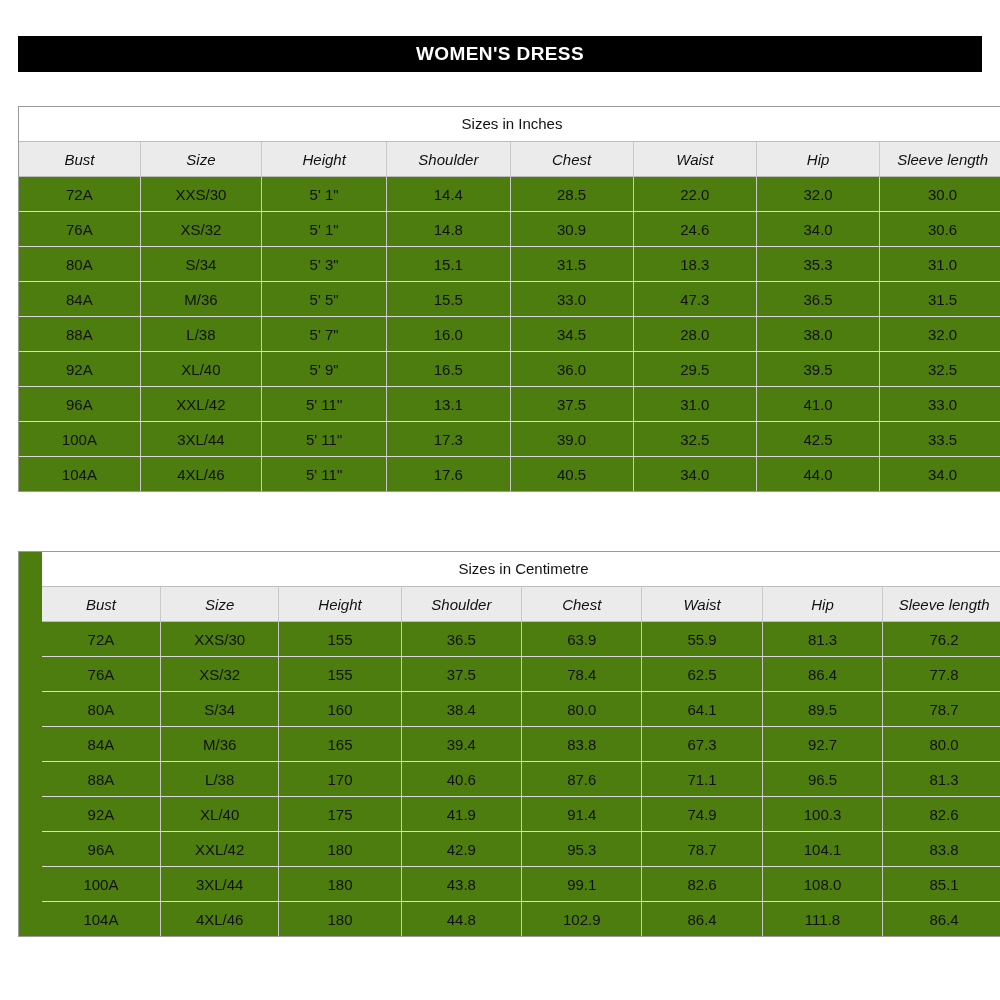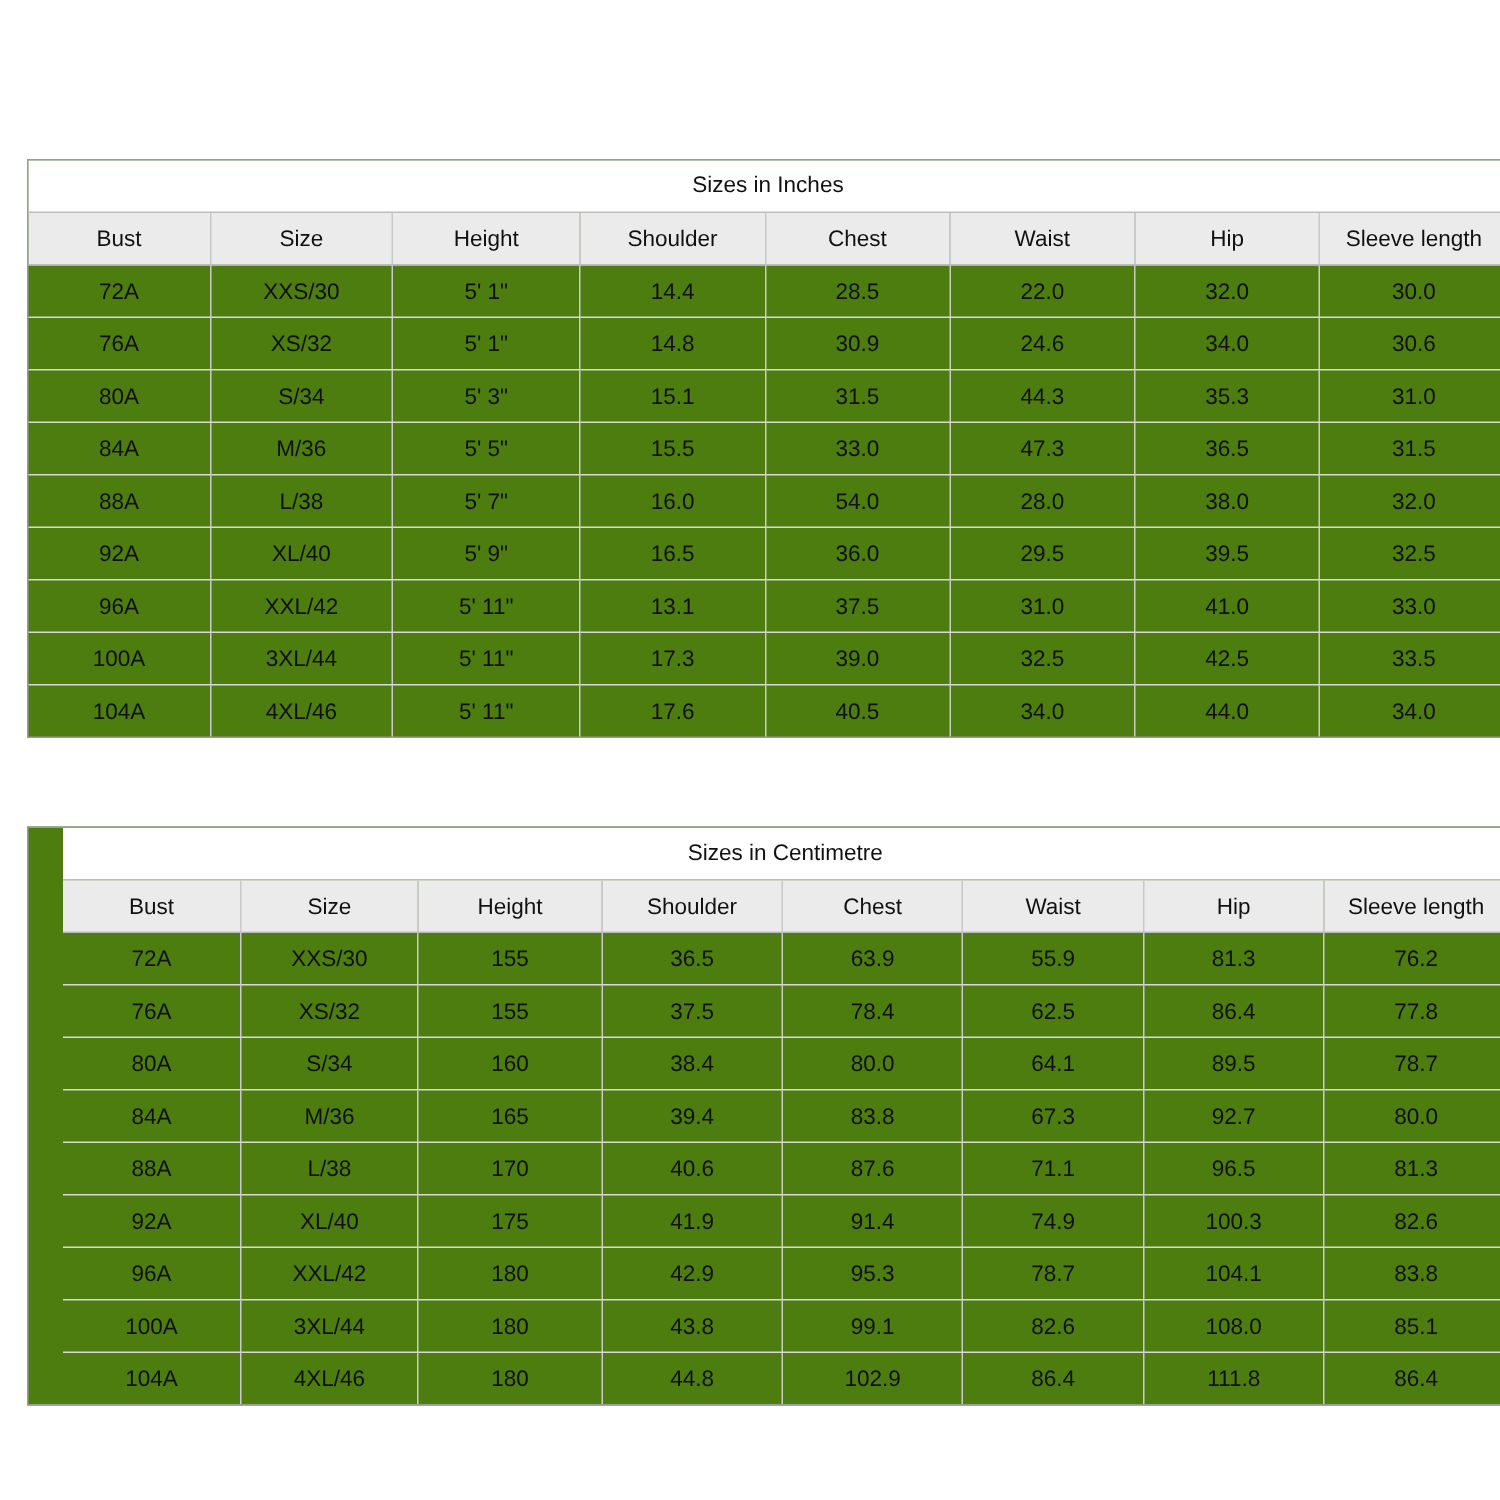--- a/index.html
+++ b/index.html
@@ -65,20 +65,21 @@
     color: #111111;
     border-right: 1px solid #c9c9c9;
     border-bottom: 1px solid #d9d9d9;
     height: 34px;
     padding: 0;
     font-weight: normal;
   }
   th {
     background: #ebebeb;
     border-bottom: 1px solid #bcbcbc;
+    font-style: italic;
   }
   th:last-child, td:last-child {
     border-right: none;
   }
   tbody tr:last-child td {
     border-bottom: none;
   }
   col.c0 { width: 12.3%; }
   col.c1 { width: 12.3%; }
   col.c2 { width: 12.7%; }
@@ -86,20 +87,23 @@
   col.c4 { width: 12.5%; }
   col.c5 { width: 12.5%; }
   col.c6 { width: 12.5%; }
   col.c7 { width: 12.7%; }
 </style>
 </head>
 <body>
 
 <div class="page">
 
+  <div class="title-bar">
+    <span class="title-text">WOMEN'S DRESS</span>
+  </div>
 
   <div class="table-block" id="table-inches">
     <div class="table-caption">Sizes in Inches</div>
     <table>
       <colgroup>
         <col class="c0">
           <col class="c1">
           <col class="c2">
           <col class="c3">
         <col class="c4">
@@ -139,40 +143,40 @@
           <td>24.6</td>
           <td>34.0</td>
           <td>30.6</td>
         </tr>
         <tr>
           <td>80A</td>
           <td>S/34</td>
           <td>5' 3"</td>
           <td>15.1</td>
           <td>31.5</td>
-          <td>44.3</td>
+          <td>18.3</td>
           <td>35.3</td>
           <td>31.0</td>
         </tr>
         <tr>
           <td>84A</td>
           <td>M/36</td>
           <td>5' 5"</td>
           <td>15.5</td>
           <td>33.0</td>
           <td>47.3</td>
           <td>36.5</td>
           <td>31.5</td>
         </tr>
         <tr>
           <td>88A</td>
           <td>L/38</td>
           <td>5' 7"</td>
           <td>16.0</td>
-          <td>54.0</td>
+          <td>34.5</td>
           <td>28.0</td>
           <td>38.0</td>
           <td>32.0</td>
         </tr>
         <tr>
           <td>92A</td>
           <td>XL/40</td>
           <td>5' 9"</td>
           <td>16.5</td>
           <td>36.0</td>

